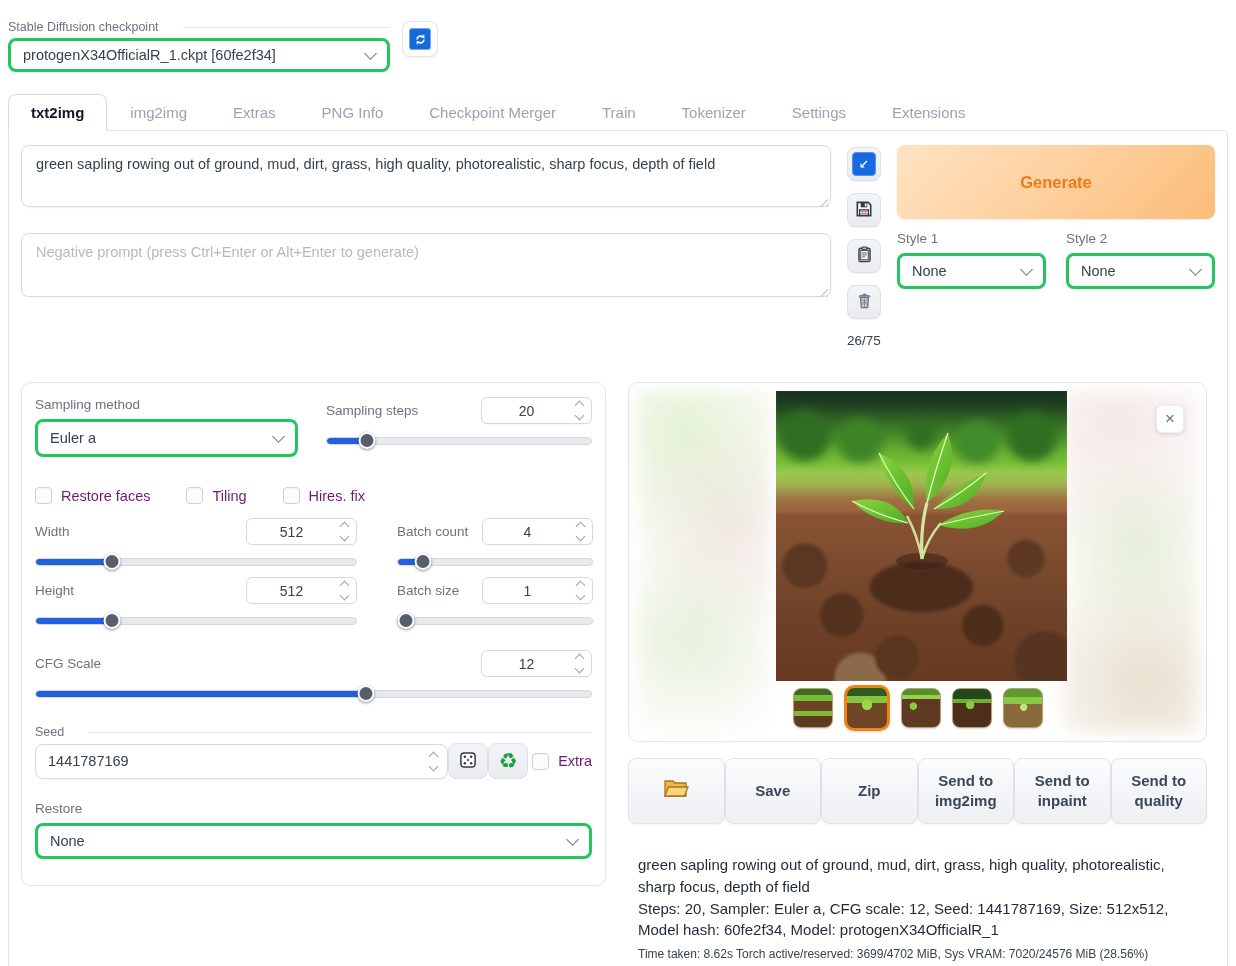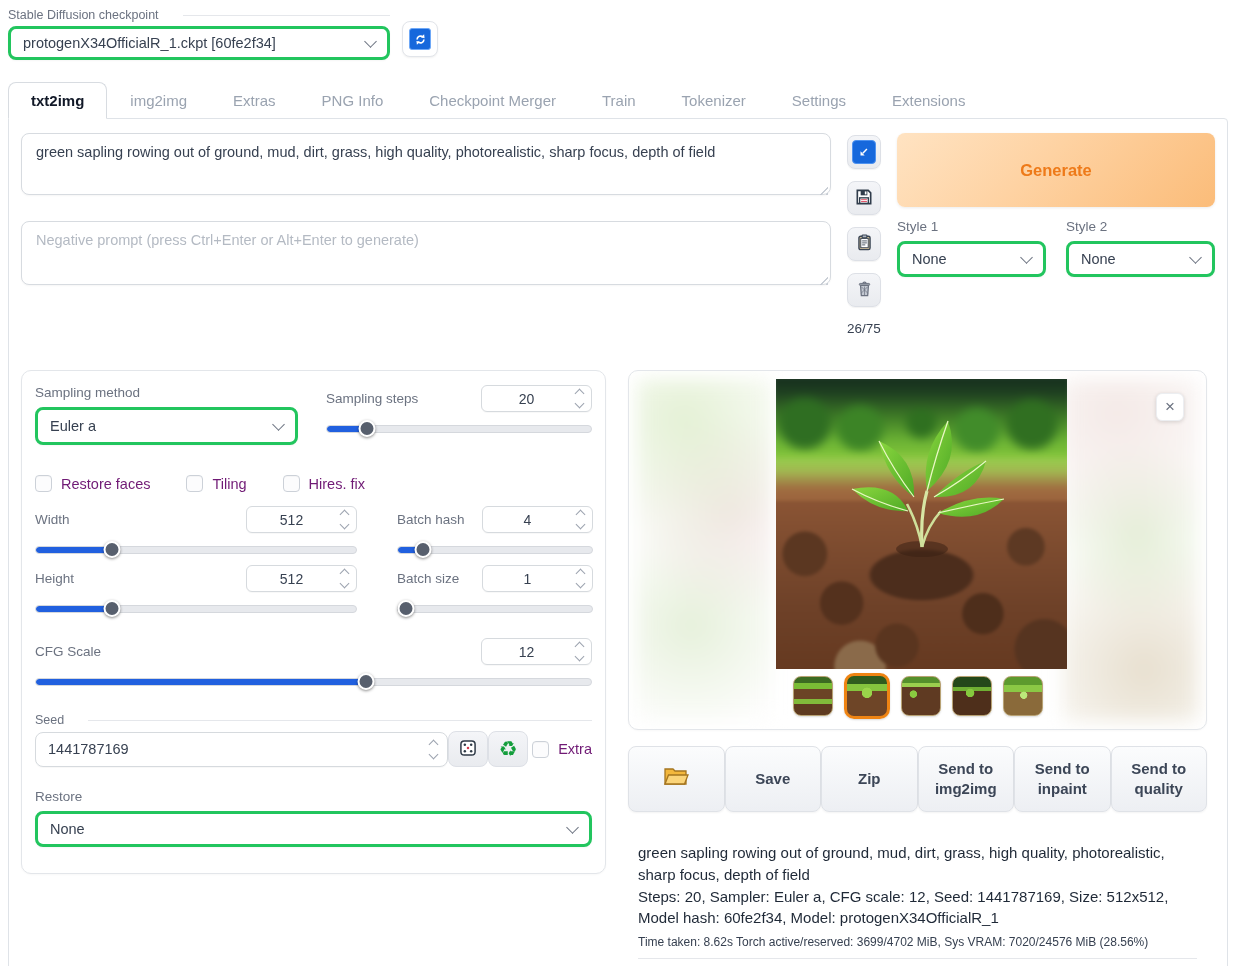--- a/index.html
+++ b/index.html
@@ -7,21 +7,21 @@
   body {
     width: 1236px; height: 966px; overflow: hidden;
     font-family: "Liberation Sans", sans-serif;
     color: #374151; font-size: 14px;
   }
   .app { width: 1236px; padding-top: 8px; }
 
   
   .header-row { display:flex; align-items:flex-start; gap:12px; padding:0 8px; }
   .checkpoint-wrap { width: 382px; }
-  .fieldset-label { display:flex; align-items:center; gap:24px; font-size:12.5px; color:#6b7280; margin-bottom:4px; }
+  .fieldset-label { display:flex; align-items:center; gap:24px; font-size:12.5px; color:#6b7280; margin-bottom:4px;margin-top:12px; }
   .fieldset-label .line { flex:1; border-top:1px solid #e5e7eb; }
   .select-box {
     display:flex; align-items:center; justify-content:space-between;
     border:3px solid #22c55e; border-radius:8px; background:#fff;
     padding:0 12px; height:34px; font-size:14.5px; color:#374151;
     box-shadow:0 1px 2px rgba(0,0,0,.04); cursor:pointer;
   }
   .chev { width:9px; height:9px; border-left:1.8px solid #6b7280; border-bottom:1.8px solid #6b7280; transform:rotate(-45deg); margin-top:-4px; flex:0 0 auto; }
   .refresh-btn {
     margin-top:13px; width:36px; height:36px; border:1px solid #e2e5ea; border-radius:8px;
@@ -382,21 +382,21 @@
             </div>
             <div class="slider">
               <div class="slider-track">
                   <div class="slider-fill" style="width:24%"></div>
                 </div>
               <div class="slider-thumb" style="left:24%"></div>
             </div>
           </div>
           <div class="dim-item">
             <div class="label-input-row">
-              <span class="field-label" style="margin-bottom:0">Batch hash</span>
+              <span class="field-label" style="margin-bottom:0">Batch count</span>
               <div class="num-input">
                 <span class="num-val">4</span>
                 <span class="spin">
                     <i class="up"></i>
                     <i class="dn"></i>
                   </span>
               </div>
             </div>
             <div class="slider">
               <div class="slider-track">

